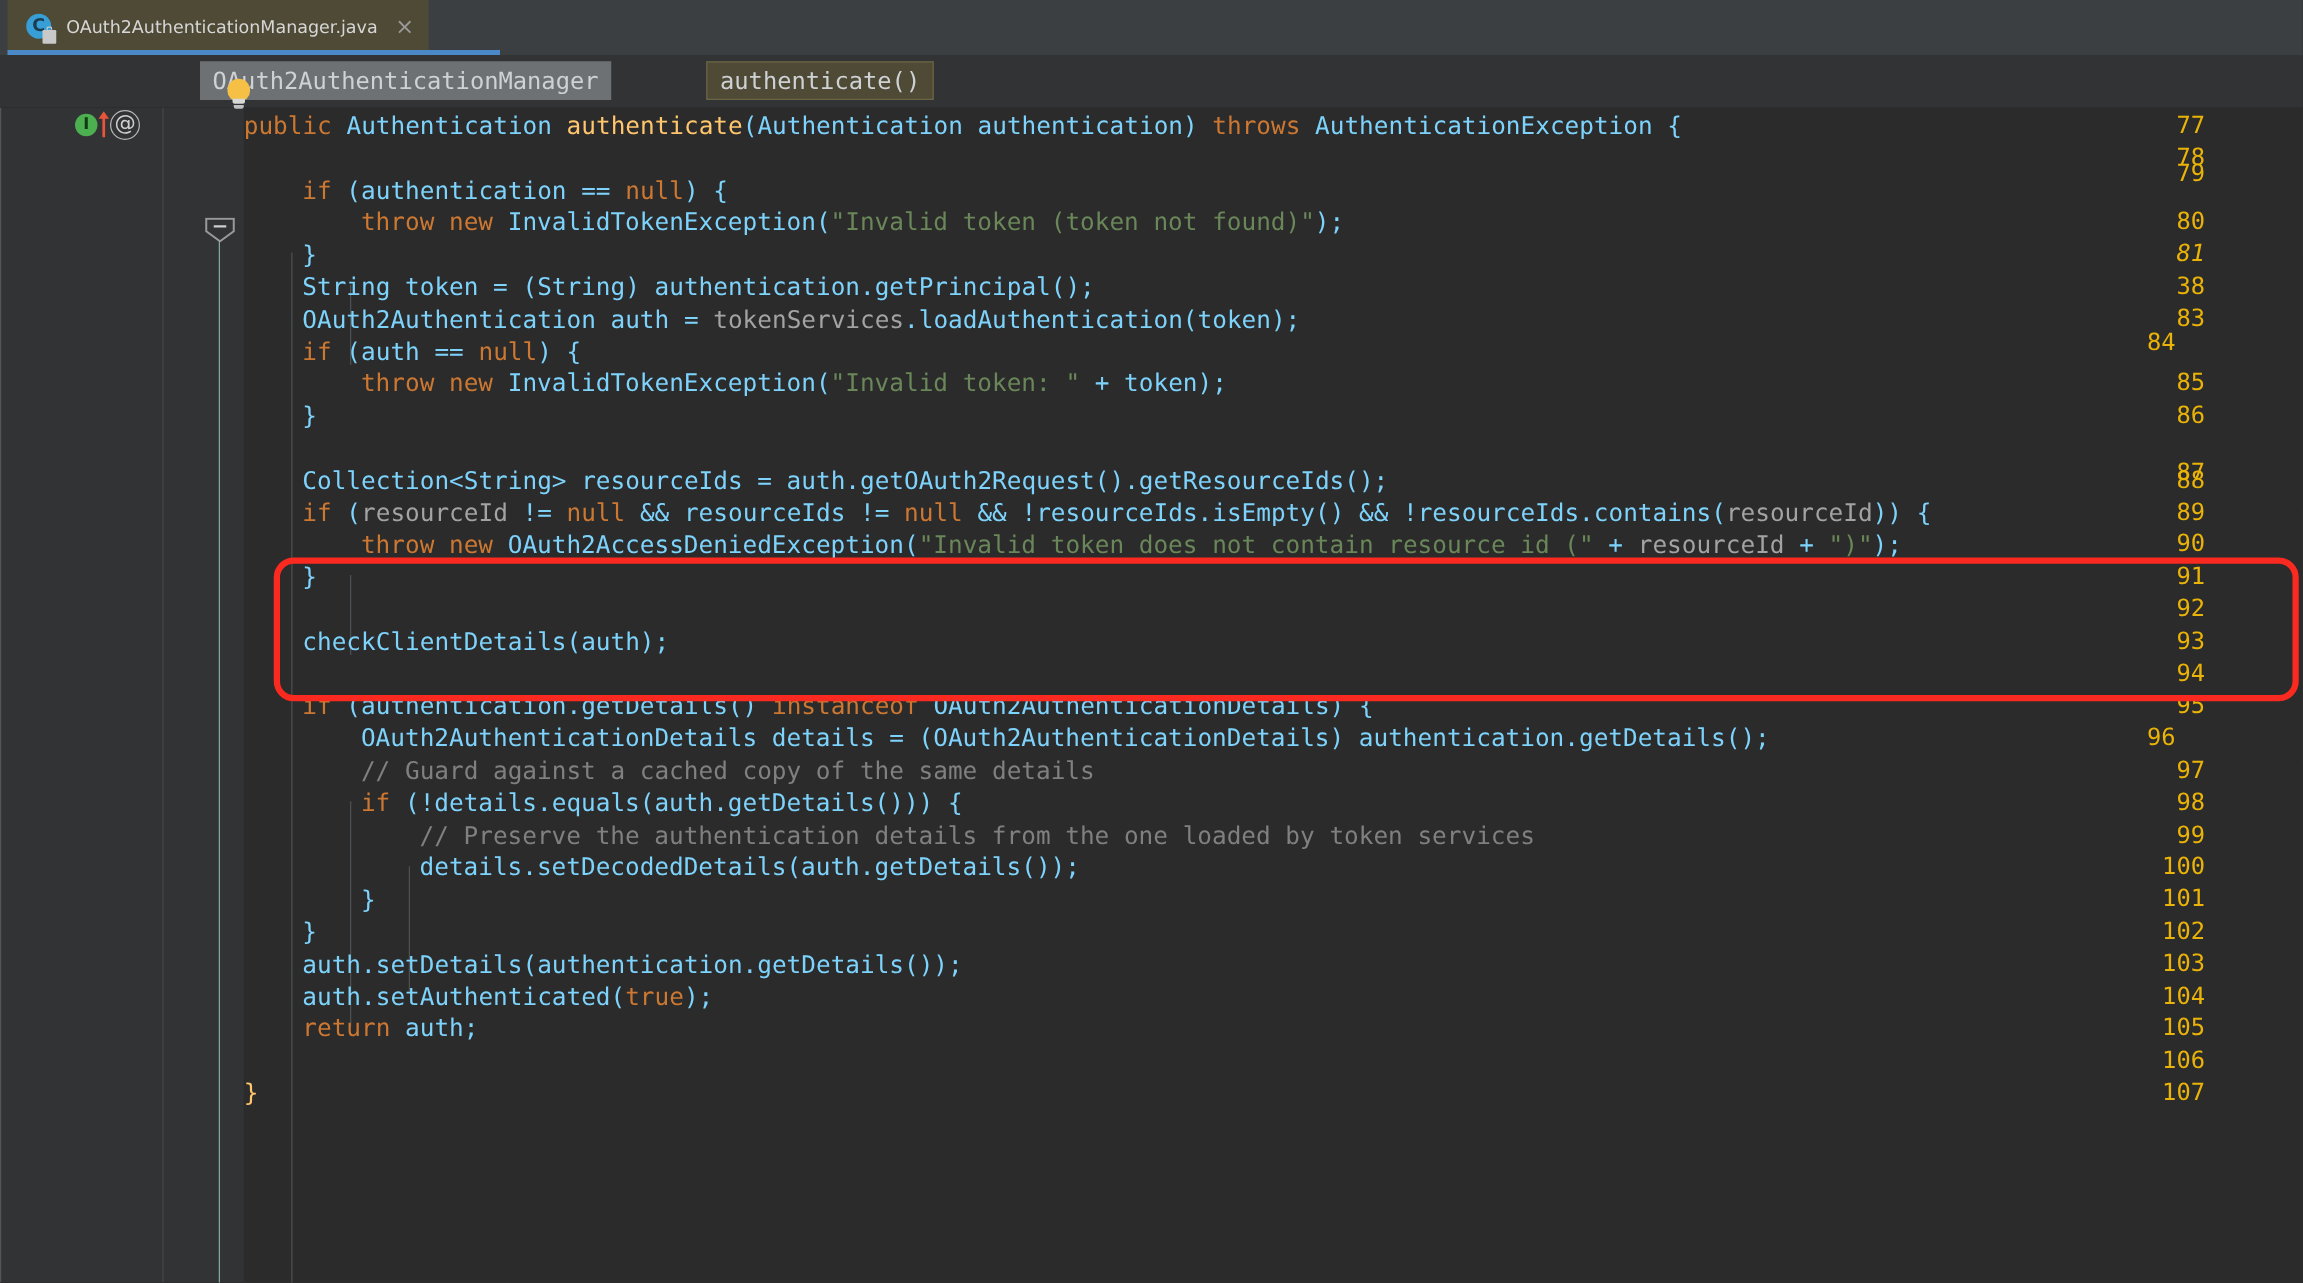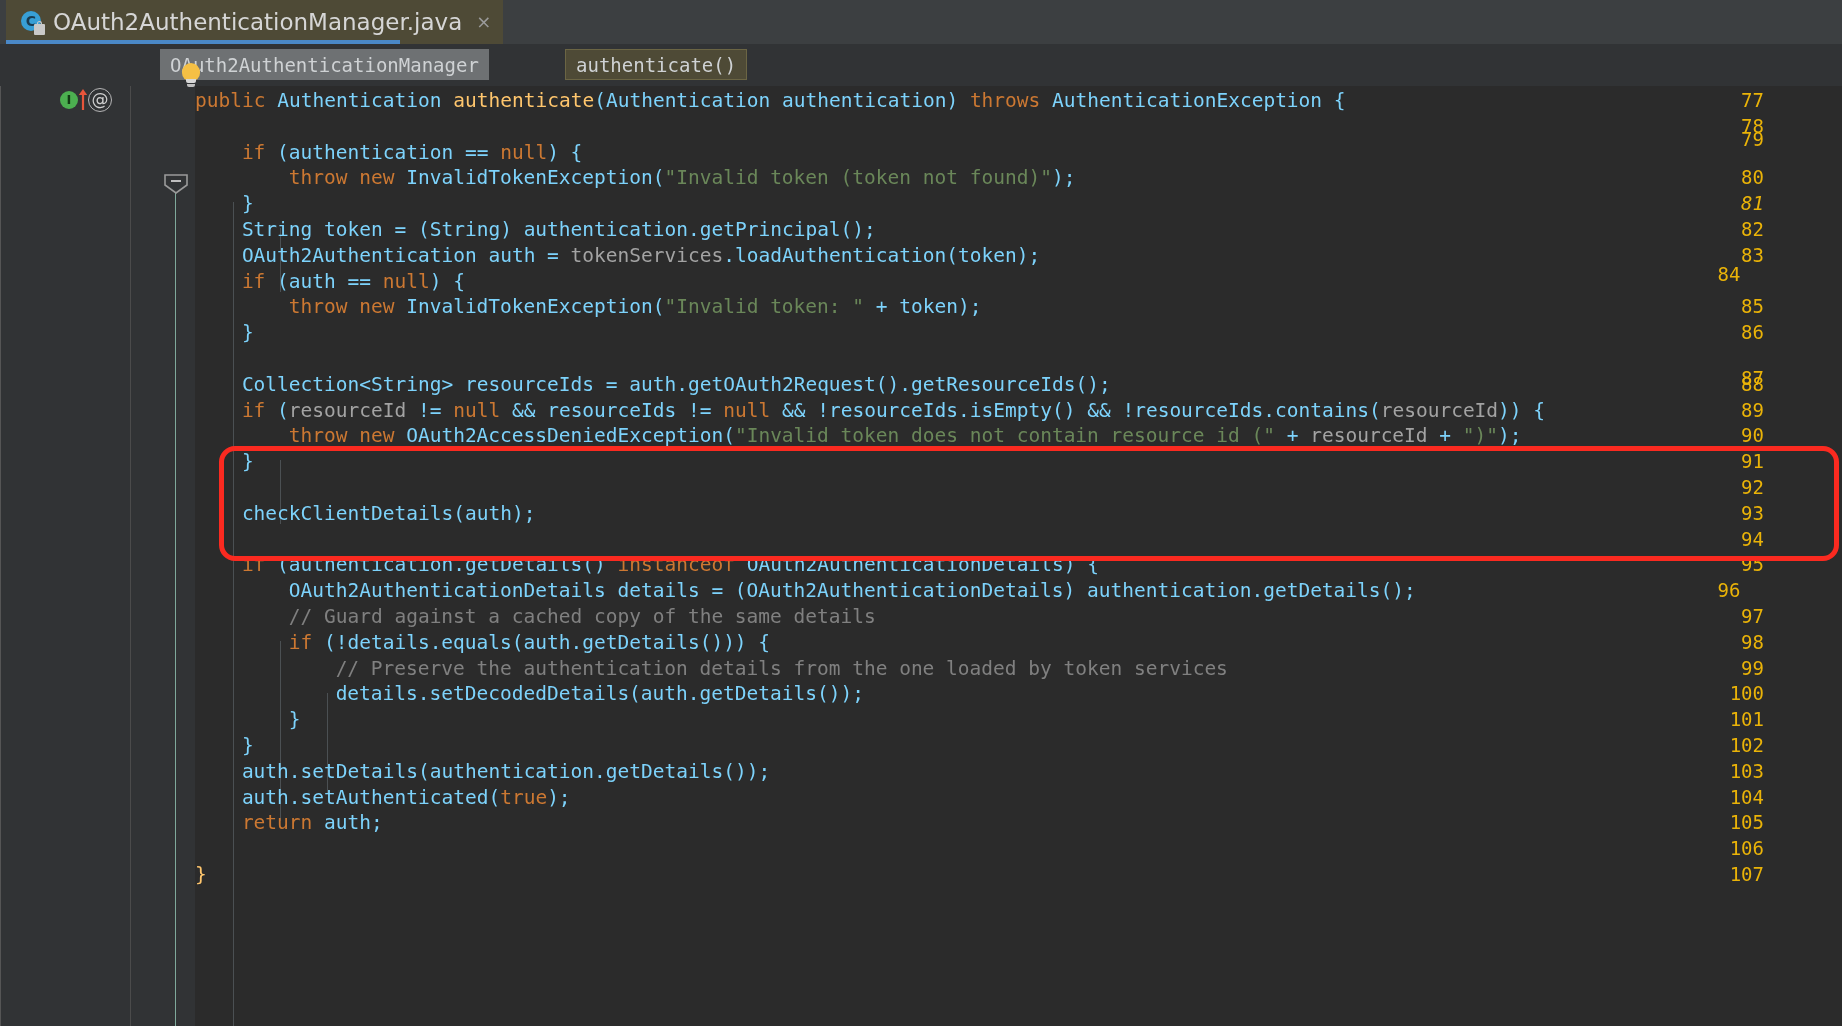--- a/index.html
+++ b/index.html
@@ -76,21 +76,21 @@
     position: absolute;
     left: 3px; top: -3px;
     width: 5px; height: 5px;
     border: 1.5px solid #c9c9c9;
     border-bottom: none;
     border-radius: 3px 3px 0 0;
     box-sizing: border-box;
   }
   .tab-title {
     font-family: "DejaVu Sans", sans-serif;
-    font-size: 23px;
+    font-size: 14px;
     color: #d6d6d6;
     white-space: nowrap;
   }
   .tab-close {
     margin-left: 14px;
     font-family: "DejaVu Sans", sans-serif;
     font-size: 18px;
     color: #9a9a9a;
     line-height: 1;
   }
@@ -317,21 +317,21 @@
       <div class="gutter-leftline"></div>
     </div>
     <div class="foldstrip"></div>
 
     <div id="linenumbers">
         <div class="lnum" style="top: 2px;">77</div>
         <div class="lnum" style="top: 27.8px;">78</div>
         <div class="lnum" style="top: 41px;">79</div>
         <div class="lnum" style="top: 79.4px;">80</div>
         <div class="lnum" style="top: 105.2px; font-style: italic;">81</div>
-        <div class="lnum" style="top: 131px;">82</div>
+        <div class="lnum" style="top: 131px;">38</div>
         <div class="lnum" style="top: 156.8px;">83</div>
         <div class="lnum" style="top: 176px; text-align: center;">84</div>
         <div class="lnum" style="top: 208.4px;">85</div>
         <div class="lnum" style="top: 234.2px;">86</div>
         <div class="lnum" style="top: 260px; margin-top: 20px;">87</div>
         <div class="lnum" style="top: 285.8px;">88</div>
         <div class="lnum" style="top: 311.6px;">89</div>
         <div class="lnum" style="top: 337.4px;">90</div>
         <div class="lnum" style="top: 363.2px;">91</div>
         <div class="lnum" style="top: 389px;">92</div>

